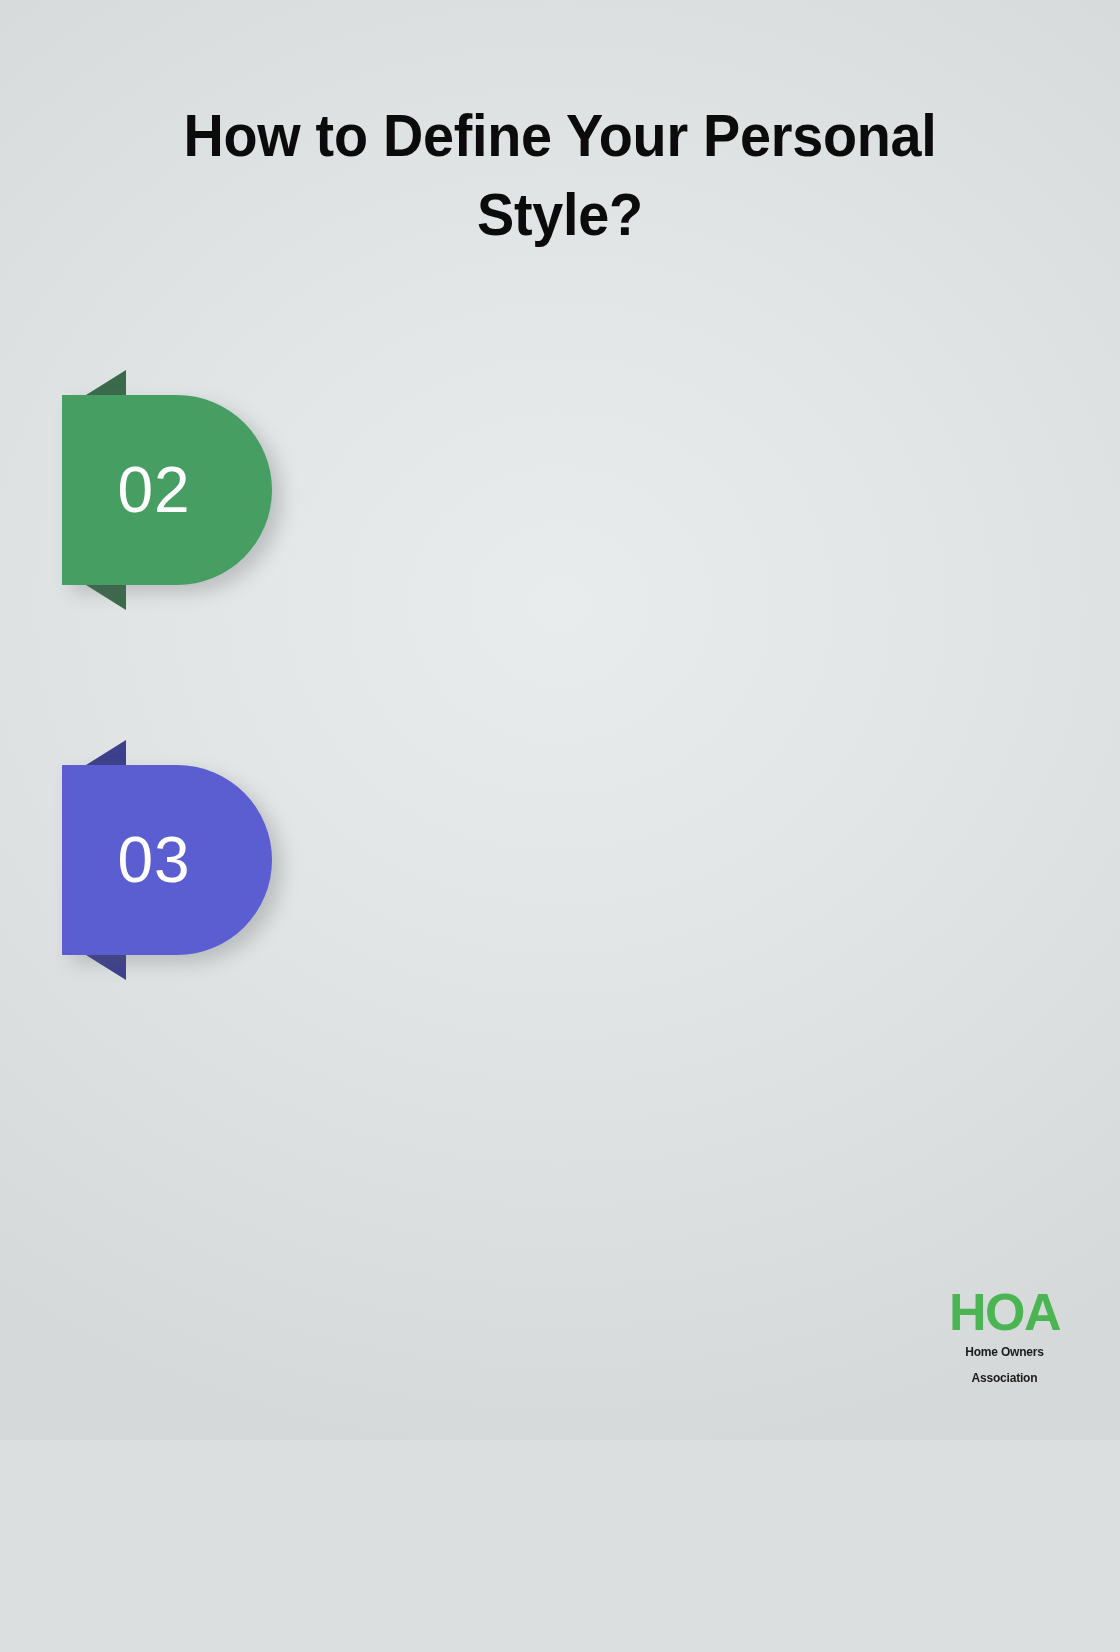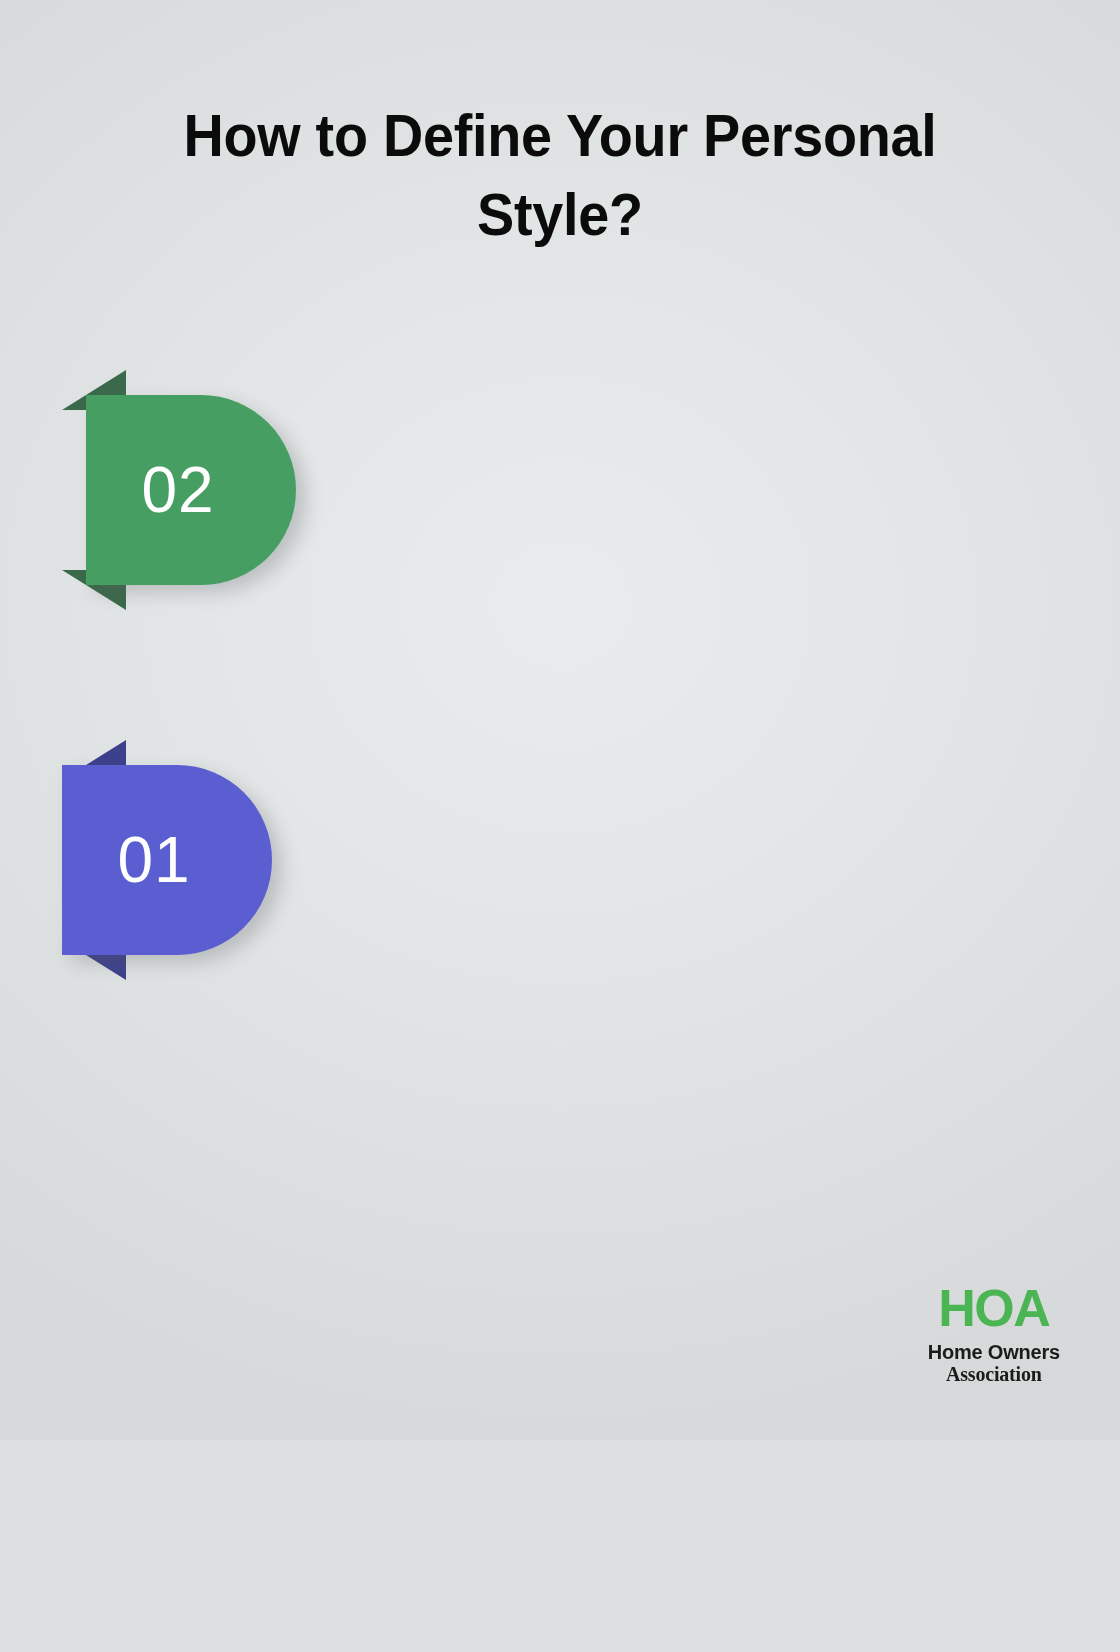--- a/index.html
+++ b/index.html
@@ -134,53 +134,53 @@
   #logo-mark {
     font-family: "Liberation Sans", sans-serif;
     font-size: 52px;
     font-weight: bold;
     letter-spacing: -1.5px;
     color: #4cb553;
     display: block;
   }
   #logo-line1, #logo-line2 {
     display: block;
-    font-size: 20px;
+    font-size: 12px;
     font-weight: bold;
     color: #1b1b1b;
     letter-spacing: -0.2px;
   }
   #logo-line1 { margin-top: 8px; }
-  #logo-line2 { margin-top: 2px; font-family: Liberation Serif, serif; }
+  #logo-line2 { margin-top: 14px; }
 </style>
 </head>
 <body style="background: rgb(220, 223, 223);">
 
 <div id="poster">
 
   <div id="title-block">
     <h1 id="page-title">How to Define Your Personal Style?</h1>
   </div>
 
   <div id="steps">
 
 
     <div class="step">
       <div class="fold top" style="background: rgb(59, 106, 75);"></div>
       <div class="fold bottom" style="background: rgb(59, 106, 75);"></div>
-      <div class="badge" style="background: rgb(71, 158, 99); margin-left: 24px;">
+      <div class="badge" style="background: rgb(71, 158, 99);">
         <span class="badge-number">02</span>
       </div>
     </div>
 
     <div class="step">
       <div class="fold top" style="background: rgb(61, 64, 140);"></div>
       <div class="fold bottom" style="background: rgb(61, 64, 140);"></div>
       <div class="badge" style="background: rgb(90, 94, 208);">
-        <span class="badge-number">01</span>
+        <span class="badge-number">03</span>
       </div>
     </div>
 
   </div>
 
   <div id="logo">
     <span id="logo-mark" style="color: rgb(76, 181, 83);">HOA</span>
     <span id="logo-line1" style="color: rgb(27, 27, 27);">Home Owners</span>
     <span id="logo-line2" style="color: rgb(27, 27, 27);">Association</span>
   </div>

